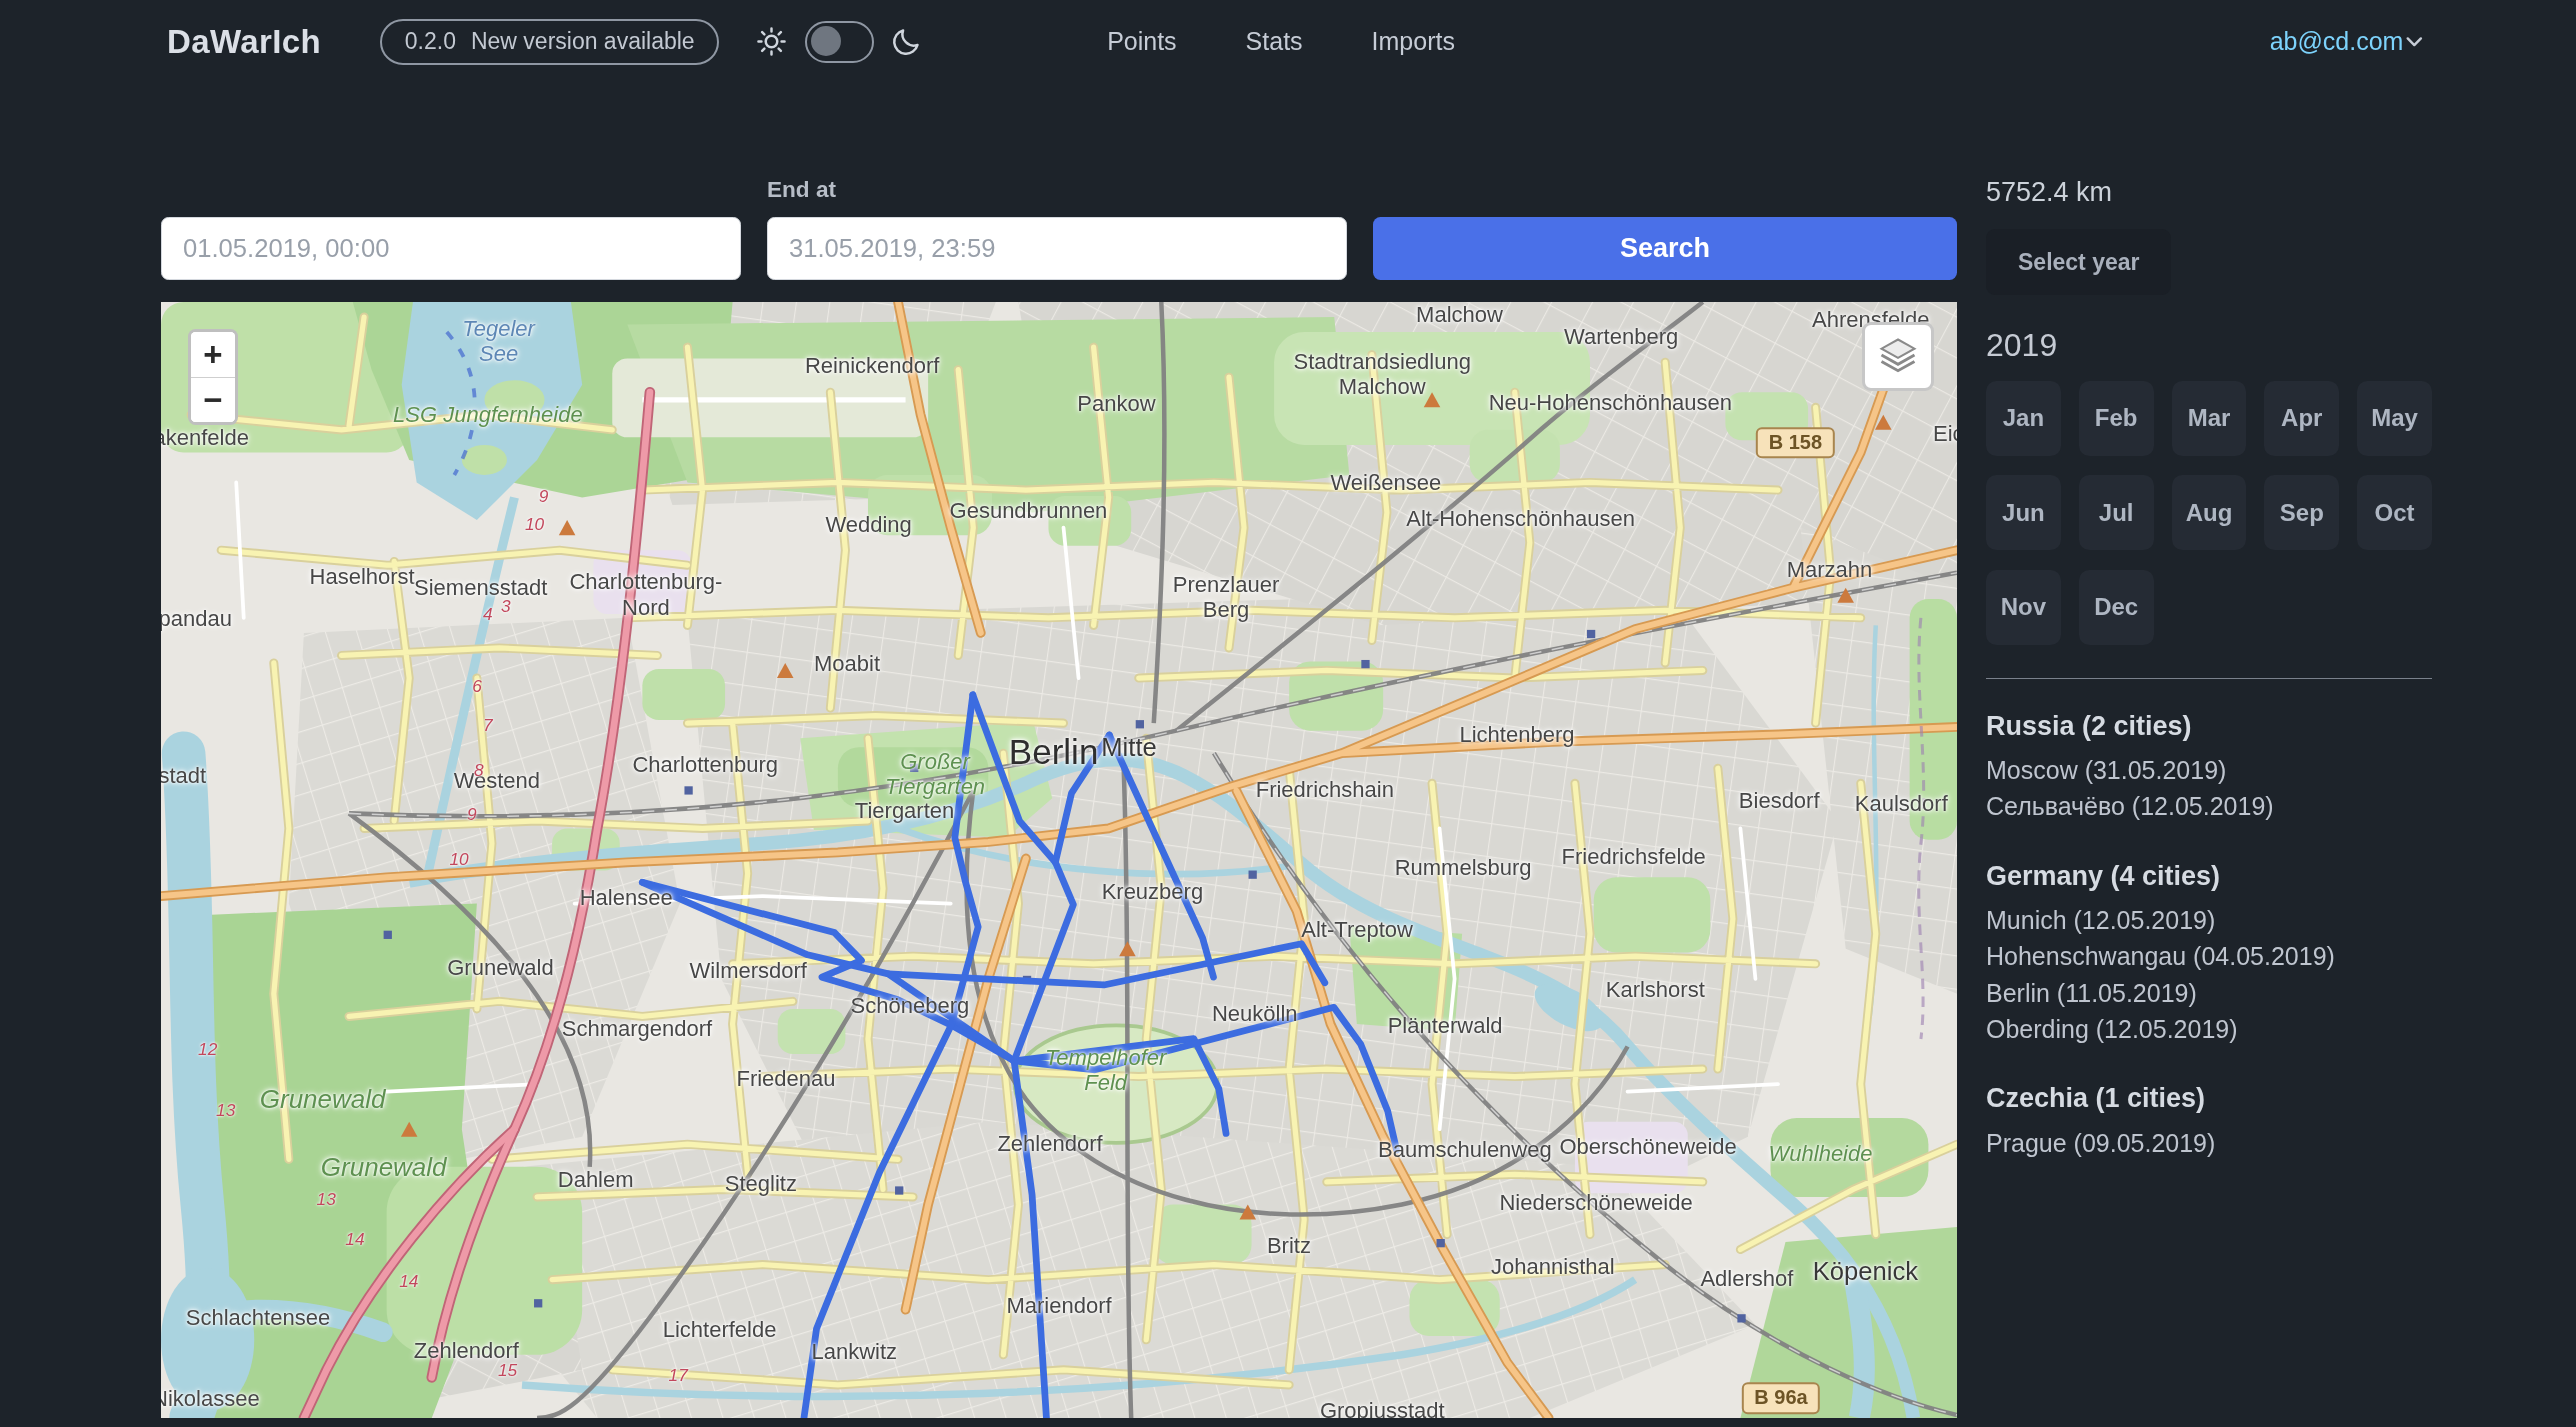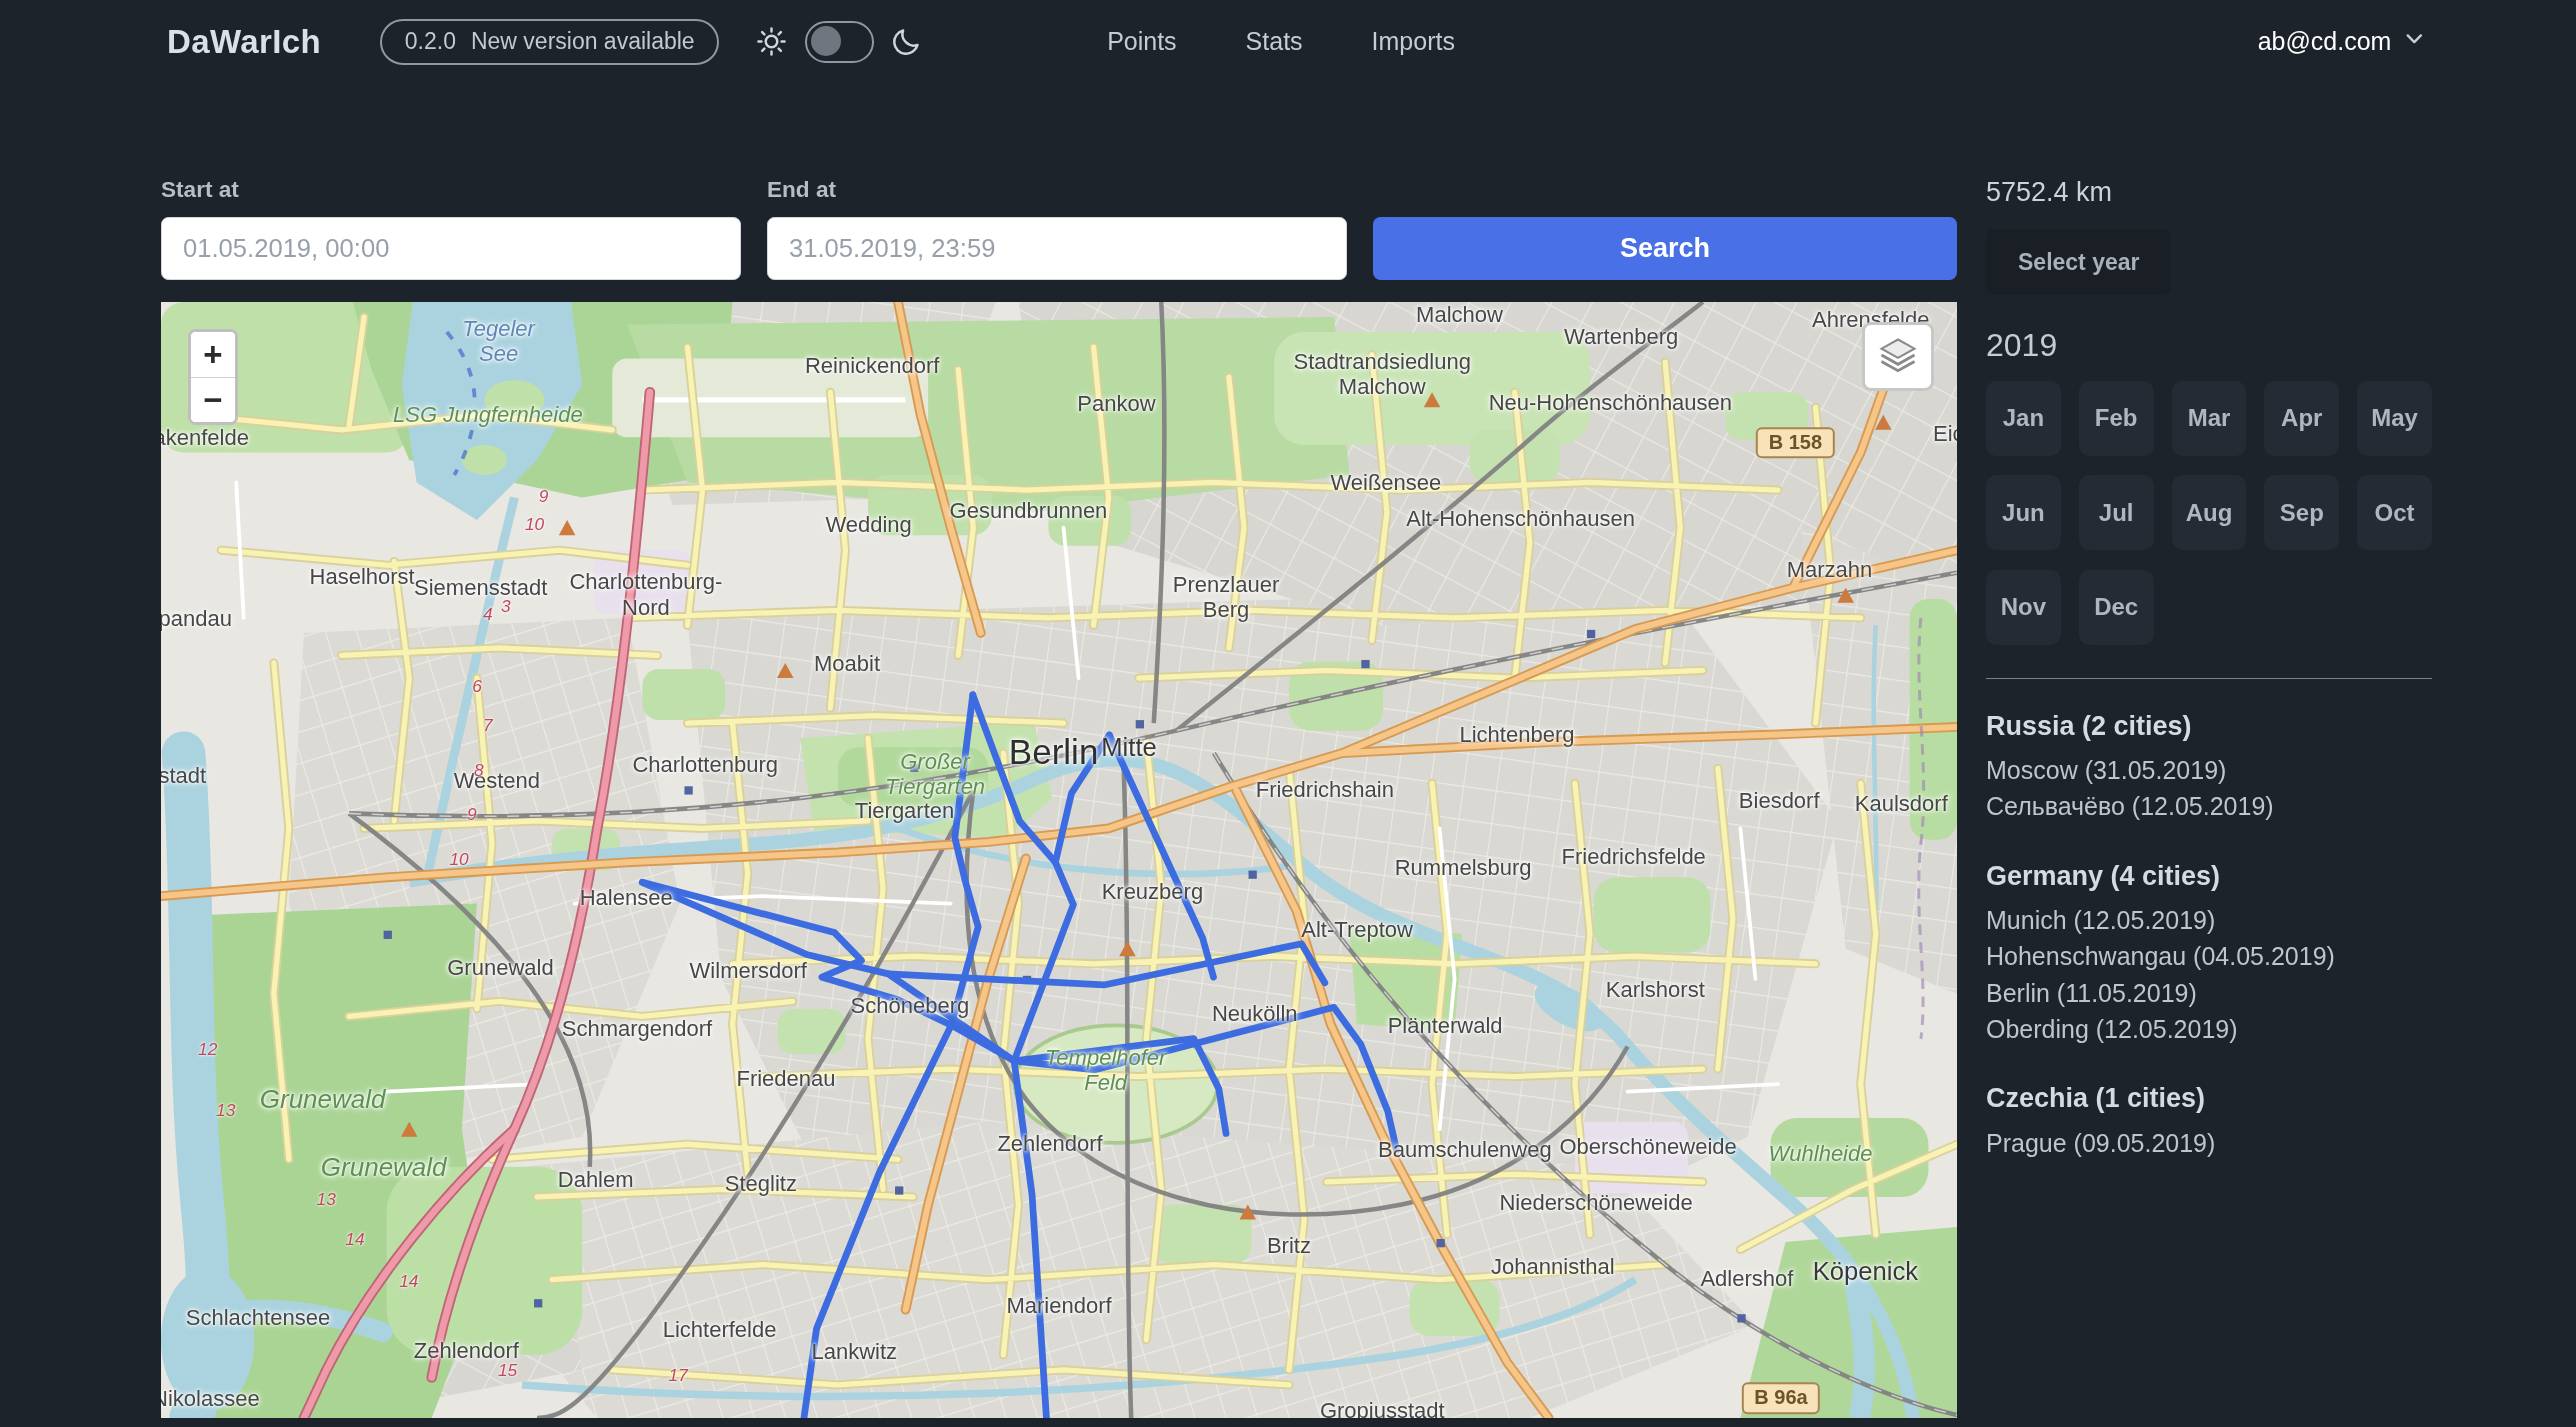--- a/index.html
+++ b/index.html
@@ -10,21 +10,21 @@
   .header { height:83px; display:flex; align-items:center; padding:0 150px 0 167px; position:relative; }
   .logo { font-size:33px; font-weight:700; color:#dbdfe6; letter-spacing:0.4px; }
   .version-pill { margin-left:59px; display:flex; align-items:center; gap:15px; border:2.3px solid #8f97a3;
     border-radius:751px; padding:7.5px 22.6px; font-size:23px; color:#c3c9d2; }
   .theme { display:flex; align-items:center; gap:16.5px; margin-left:36px; }
   .icon-sun, .icon-moon { width:33px; height:33px; }
   .toggle { width:69px; height:42px; border:2.3px solid #8f97a3; border-radius:751px; position:relative; background:#1d232a; cursor:pointer; }
   .toggle .knob { position:absolute; left:3.8px; top:3.8px; width:30px; height:30px; border-radius:50%; background:#6f7680; }
   .nav { position:absolute; left:50%; transform:translateX(-52%); display:flex; gap:69px; }
   .nav a { font-size:25px; color:#c6ccd6; text-decoration:none; cursor:pointer; }
-  .account { margin-left:auto; display:flex; gap:12px; font-size:25px; color:#ffffff; cursor:pointer; }
+  .account { margin-left:auto; display:flex; align-items:center; font-size:25px; color:#7dd3fc; cursor:pointer; }
   .chev { width:22.6px; height:22.6px; }
 
   
   .main { display:flex; padding:94px 145px 0 161px; align-items:flex-start; }
   .left-col { width:1796px; flex:none; }
   .form-row { display:flex; gap:26px; align-items:flex-end; }
   .field { width:580px; flex:none; }
   .field-label { font-size:22.6px; font-weight:600; color:#b7bdc7; margin-bottom:13.5px; }
   .text-input { width:100%; height:63px; background:#ffffff; border:0.8px solid #d4d8de; border-radius:7.5px;
     font-size:25.6px; color:#989fa9; padding:0 21px; font-family:"Liberation Sans", sans-serif; }
@@ -100,21 +100,20 @@
       <path d="M5 9l7 7 7-7"></path>
     </svg>
   </div>
 </div>
 
 <div class="main">
   <div class="left-col">
 
     <div class="form-row">
       <div class="field">
-        <div class="field-label">Start at</div>
         <input class="text-input" type="text" value="01.05.2019, 00:00" style="">
       </div>
       <div class="field">
         <div class="field-label">End at</div>
         <input class="text-input" type="text" value="31.05.2019, 23:59" style="">
       </div>
       <button class="search-btn">Search</button>
     </div>
 
     <div class="map-wrap">

